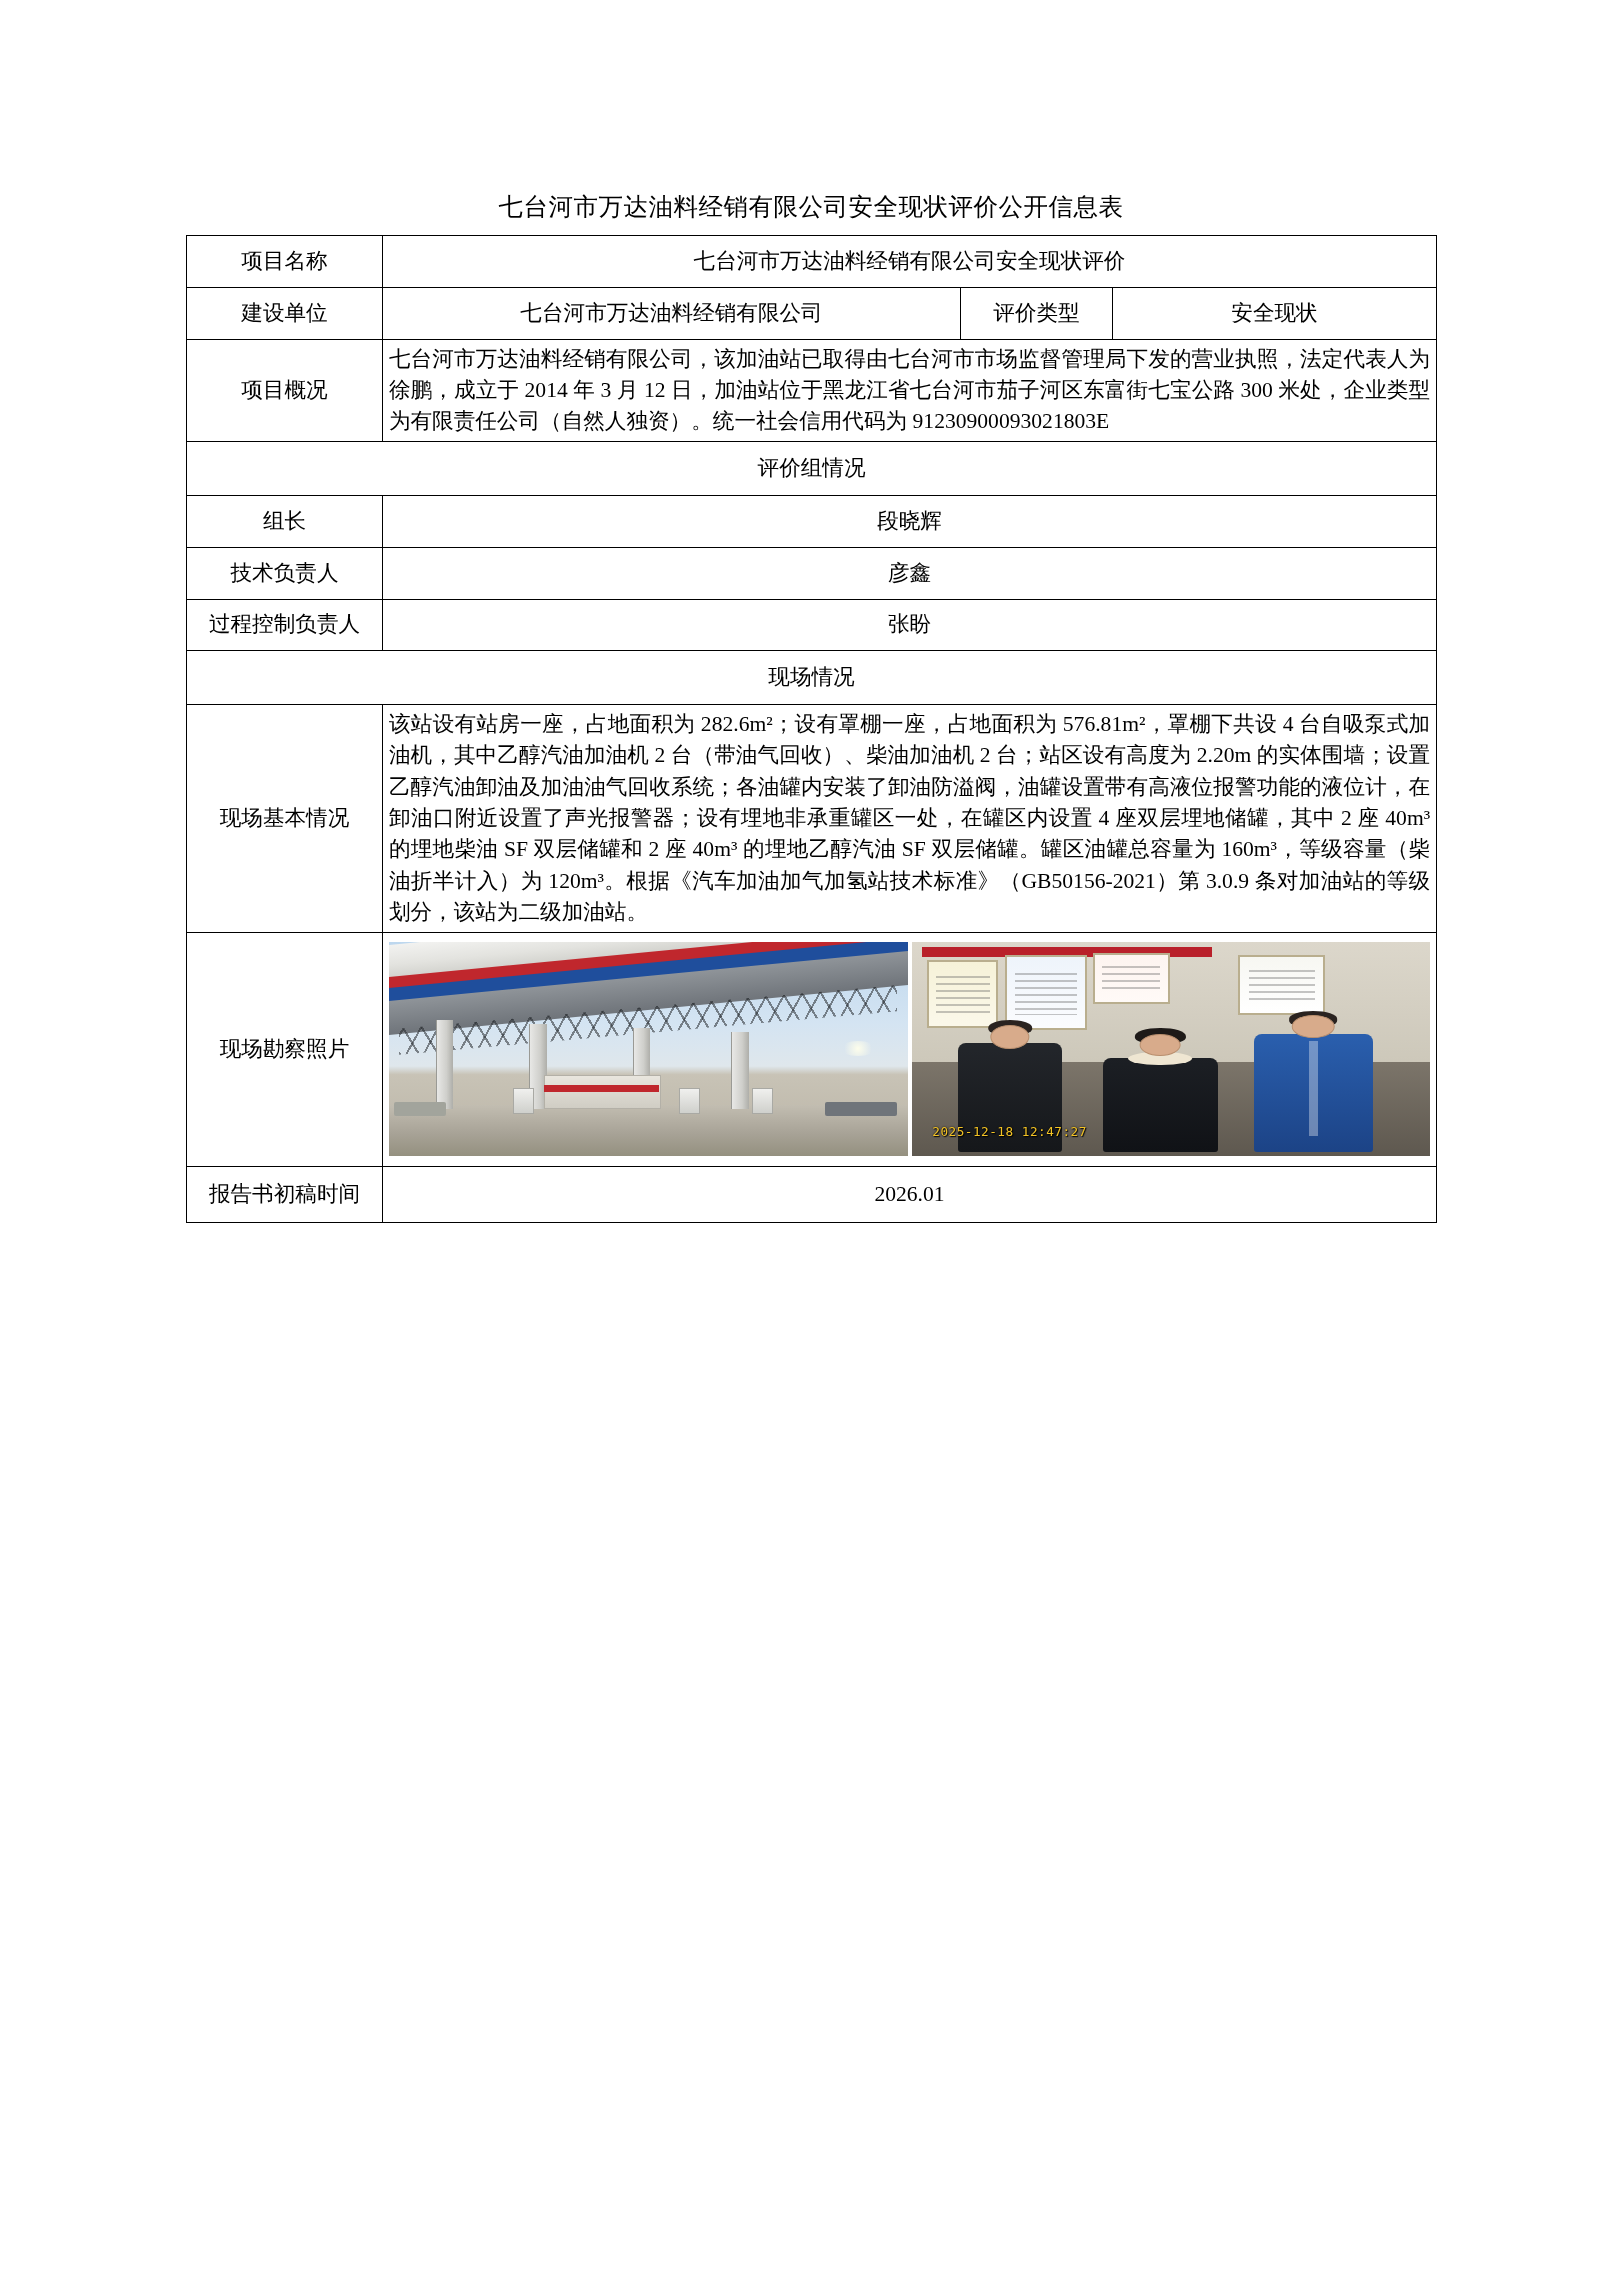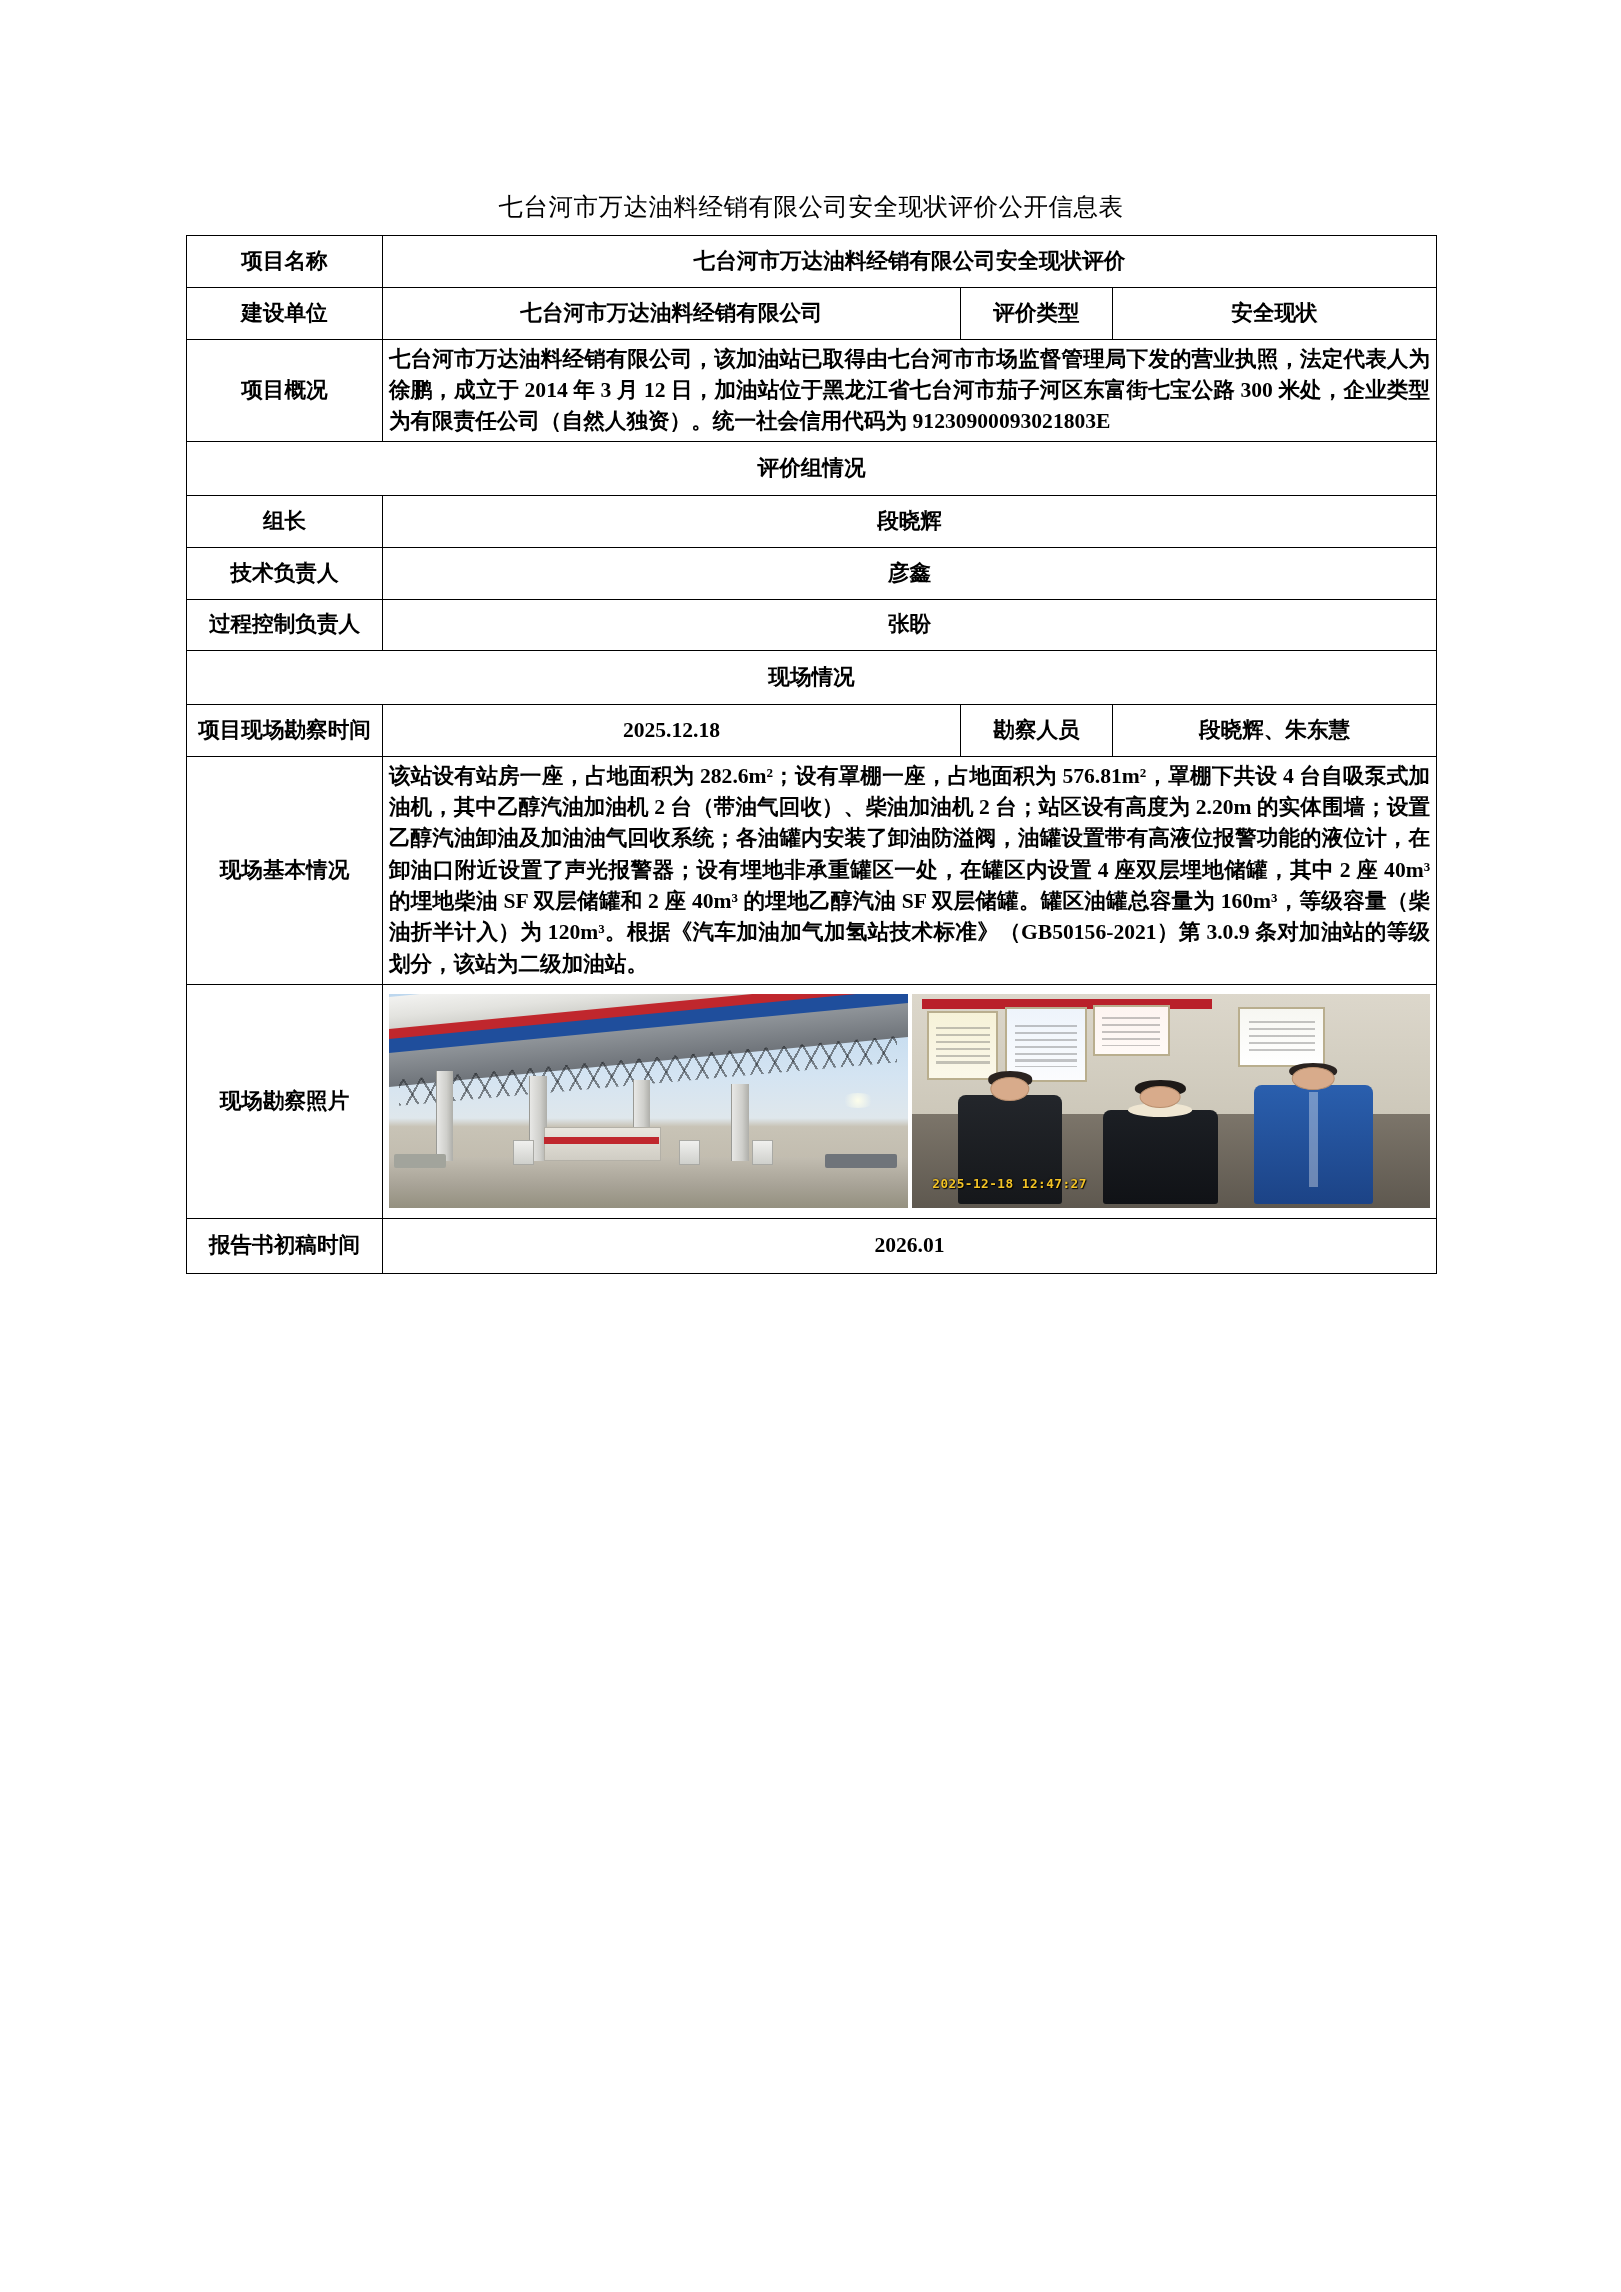--- a/index.html
+++ b/index.html
@@ -43,21 +43,20 @@
     width: 1250px;
     table-layout: fixed;
   }
   table.main td {
     border: 1.5px solid #000000;
     padding: 3.9px 5.9px;
     vertical-align: middle;
     font-size: 21.6px;
     line-height: 1.45;
     font-family: "Liberation Serif", "DejaVu Serif", serif;
-    font-weight: bold;
   }
   .lbl {
     text-align: center;
     white-space: nowrap;
   }
   .ctr {
     text-align: center;
   }
   .sec {
     text-align: center;
@@ -353,26 +352,20 @@
 
         <tr>
           <td class="lbl rowh-sm">过程控制负责人</td>
           <td class="ctr rowh-sm" colspan="7">张盼</td>
         </tr>
 
         <tr>
           <td class="sec" colspan="8">现场情况</td>
         </tr>
 
-        <tr>
-          <td class="lbl rowh-sm">项目现场勘察时间</td>
-          <td class="ctr rowh-sm" colspan="4">2025.12.18</td>
-          <td class="ctr rowh-sm">勘察人员</td>
-          <td class="ctr rowh-sm" colspan="2">段晓辉、朱东慧</td>
-        </tr>
 
         <tr>
           <td class="lbl">现场基本情况</td>
           <td class="para" colspan="7">该站设有站房一座，占地面积为 282.6m²；设有罩棚一座，占地面积为 576.81m²，罩棚下共设 4 台自吸泵式加油机，其中乙醇汽油加油机 2 台（带油气回收）、柴油加油机 2 台；站区设有高度为 2.20m 的实体围墙；设置乙醇汽油卸油及加油油气回收系统；各油罐内安装了卸油防溢阀，油罐设置带有高液位报警功能的液位计，在卸油口附近设置了声光报警器；设有埋地非承重罐区一处，在罐区内设置 4 座双层埋地储罐，其中 2 座 40m³ 的埋地柴油 SF 双层储罐和 2 座 40m³ 的埋地乙醇汽油 SF 双层储罐。罐区油罐总容量为 160m³，等级容量（柴油折半计入）为 120m³。根据《汽车加油加气加氢站技术标准》（GB50156-2021）第 3.0.9 条对加油站的等级划分，该站为二级加油站。</td>
         </tr>
 
         <tr>
           <td class="lbl">现场勘察照片</td>
           <td class="photo-cell" colspan="7">
             <div class="photos">

